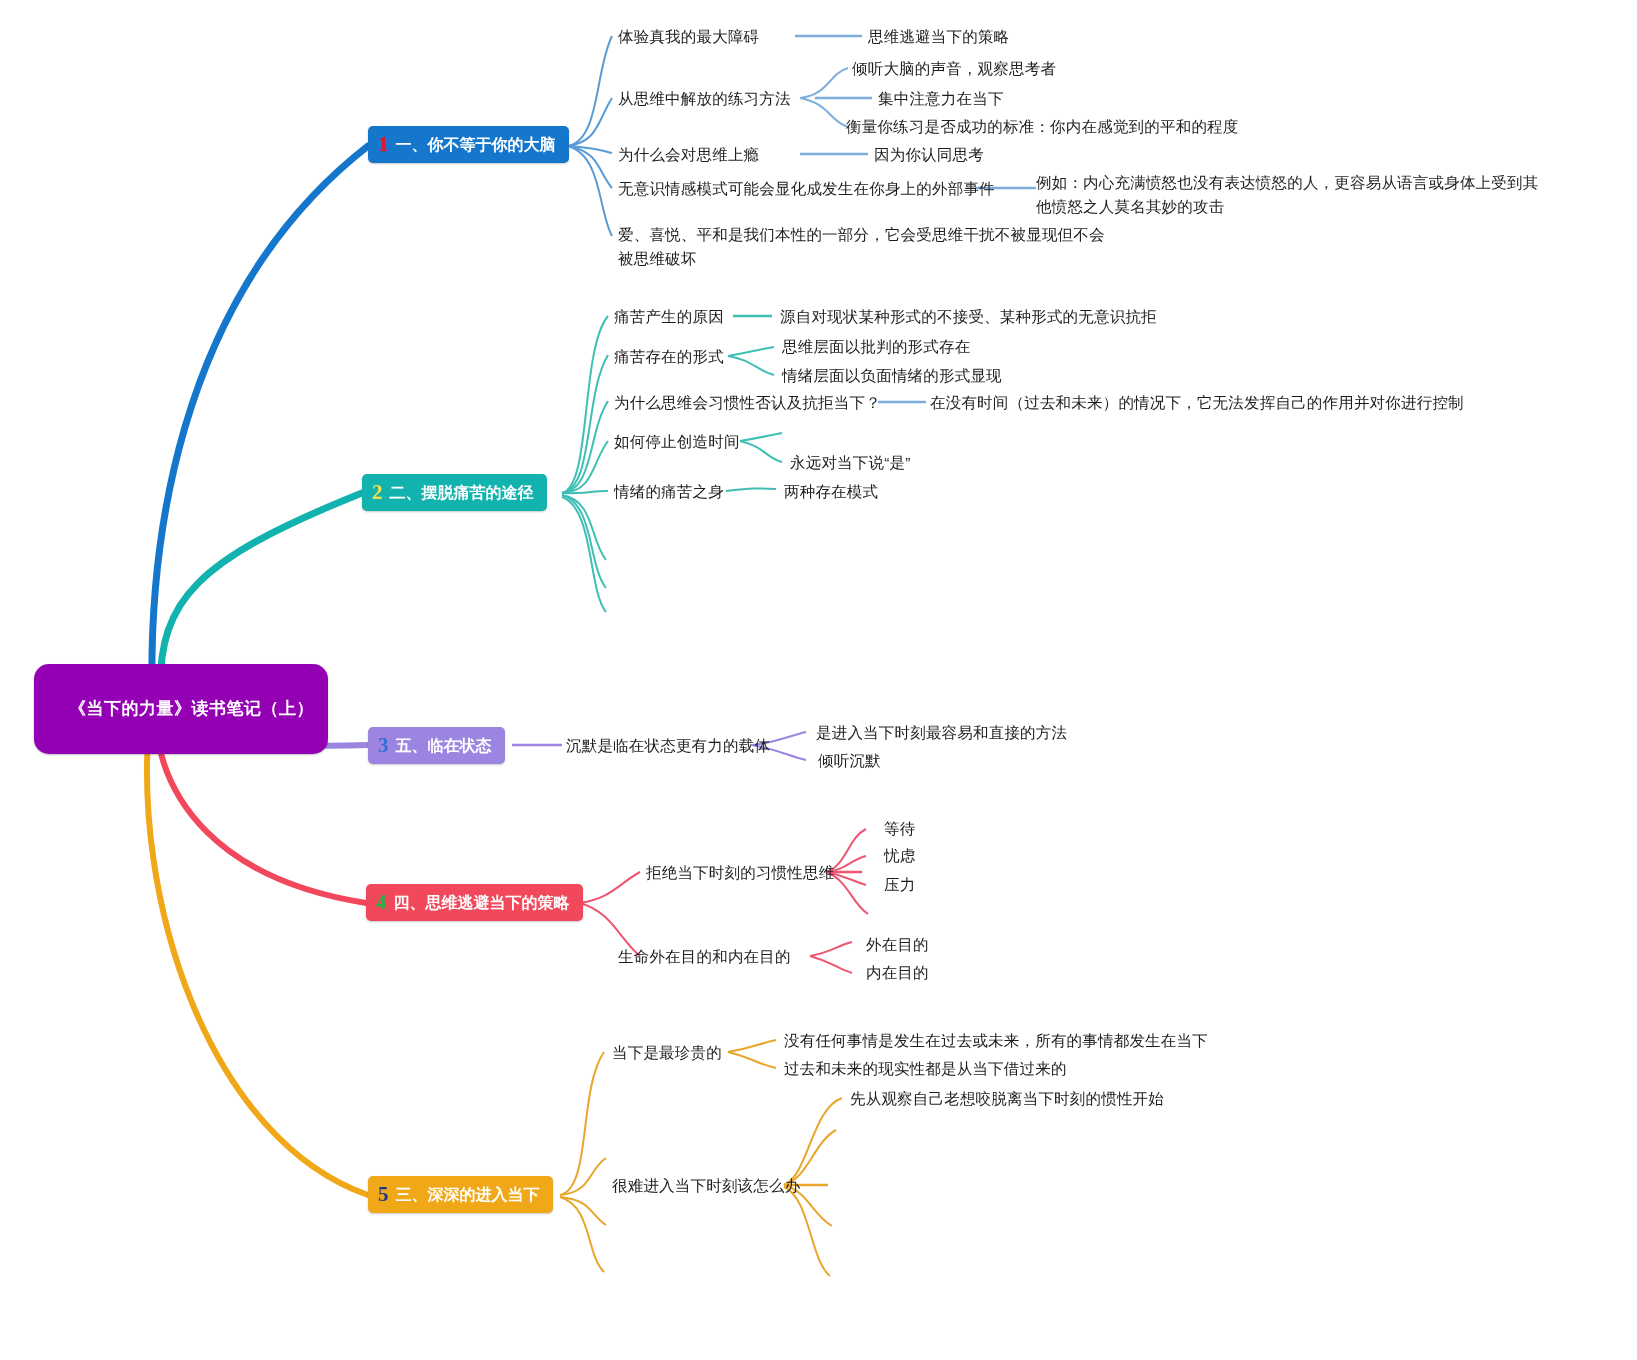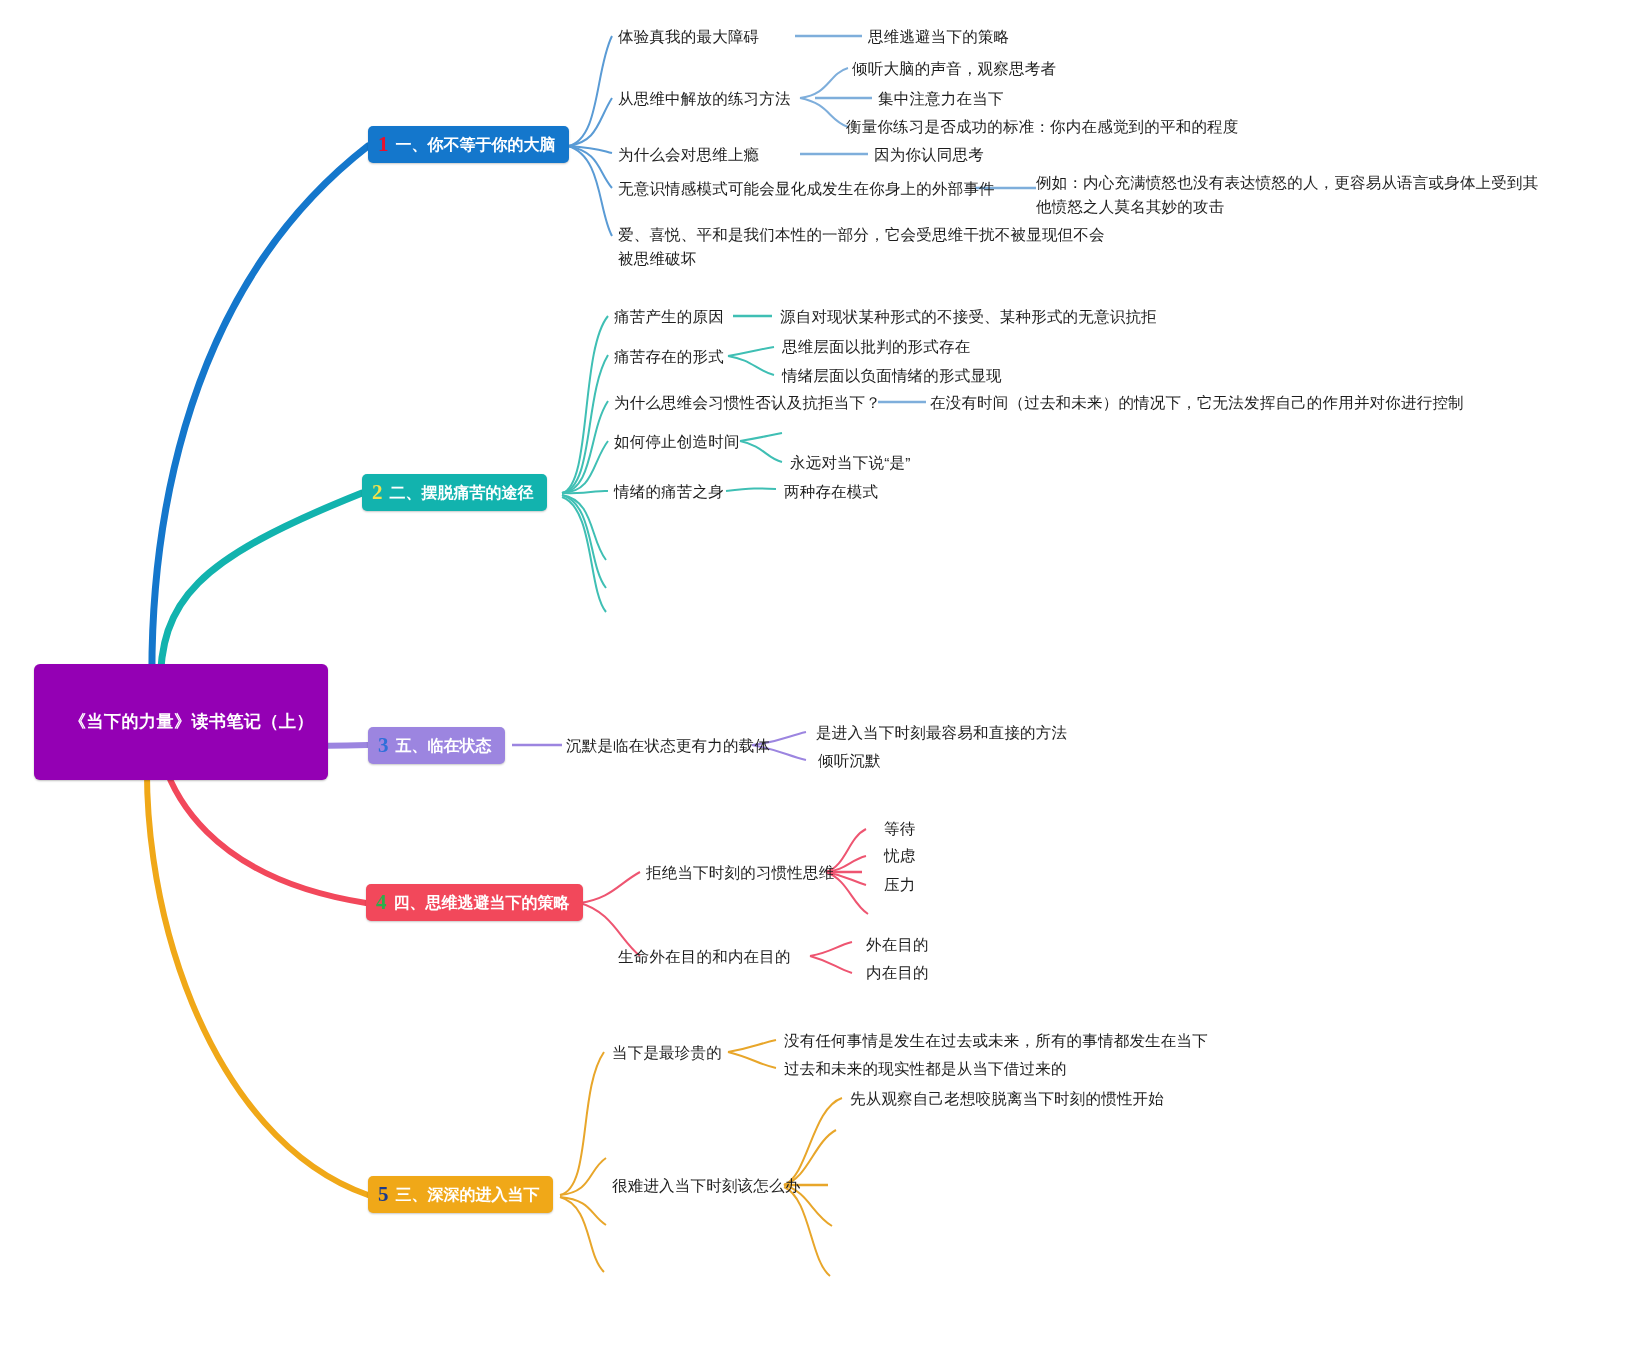--- a/index.html
+++ b/index.html
@@ -26,22 +26,22 @@
     box-sizing:border-box;
     white-space:pre;
     line-height:1.45;
   }
   
   .root{
     background:#9400B4;
     color:#ffffff;
     font-size:17px;
     font-weight:bold;
-    border-radius:6px;
-    padding:21px 14px;
+    border-radius:15px;
+    padding:8px 14px;
     letter-spacing:.5px;
     box-shadow:0 1px 2px rgba(0,0,0,.25);
   }
   
   .branch{
     color:#ffffff;
     font-size:16px;
     font-weight:bold;
     border-radius:5px;
     padding:7px 13px 7px 10px;

